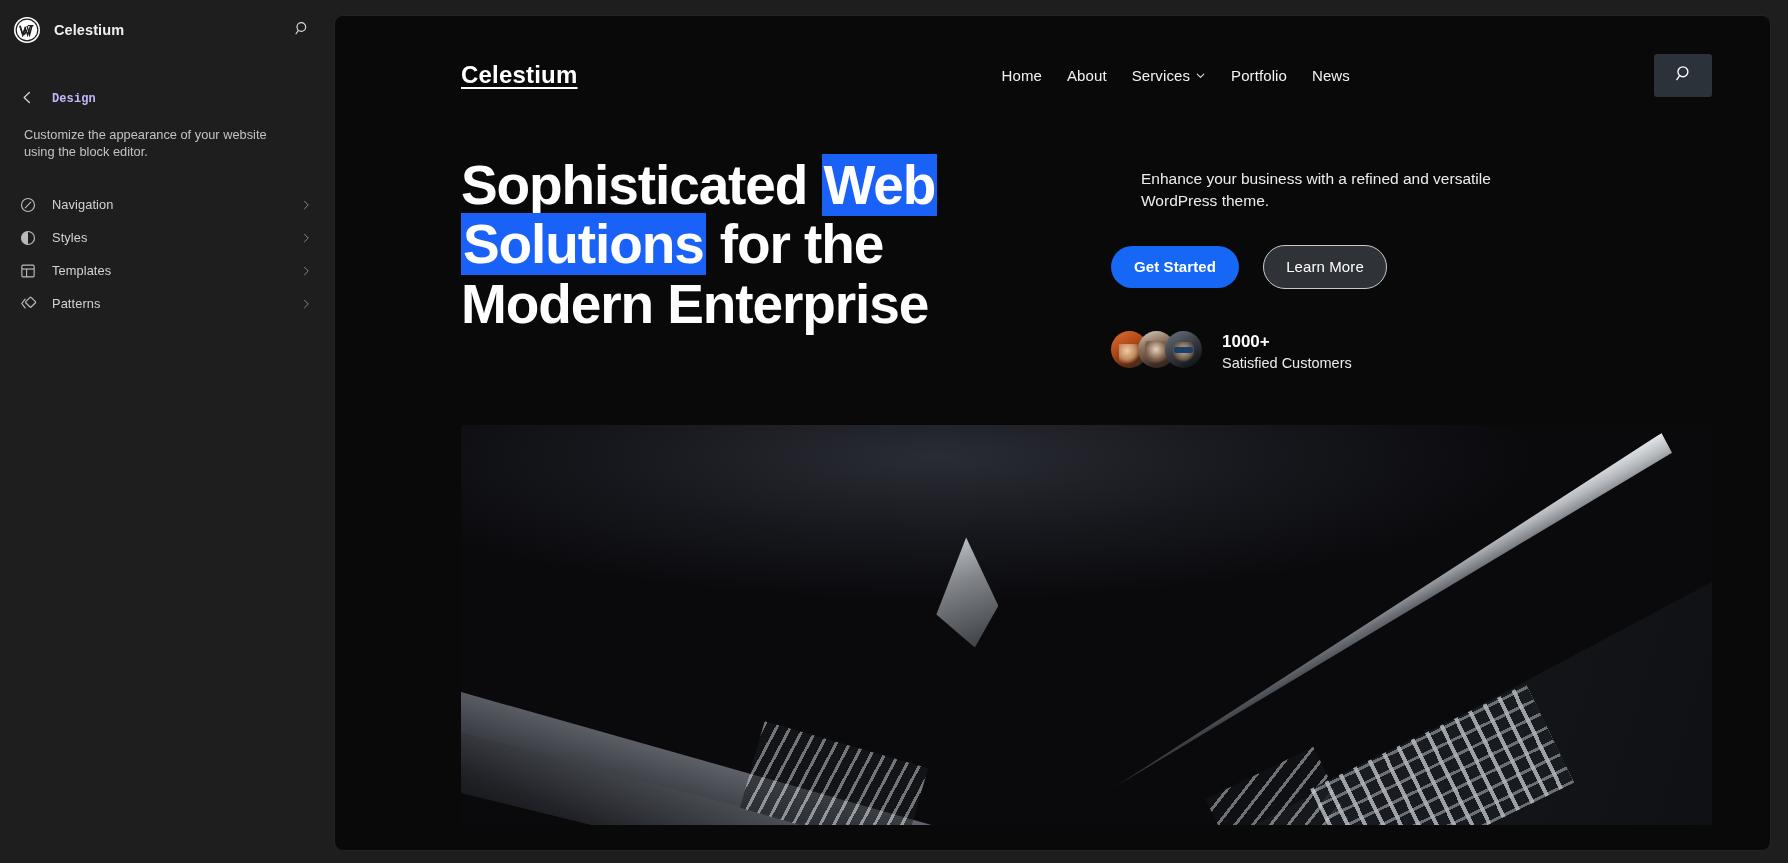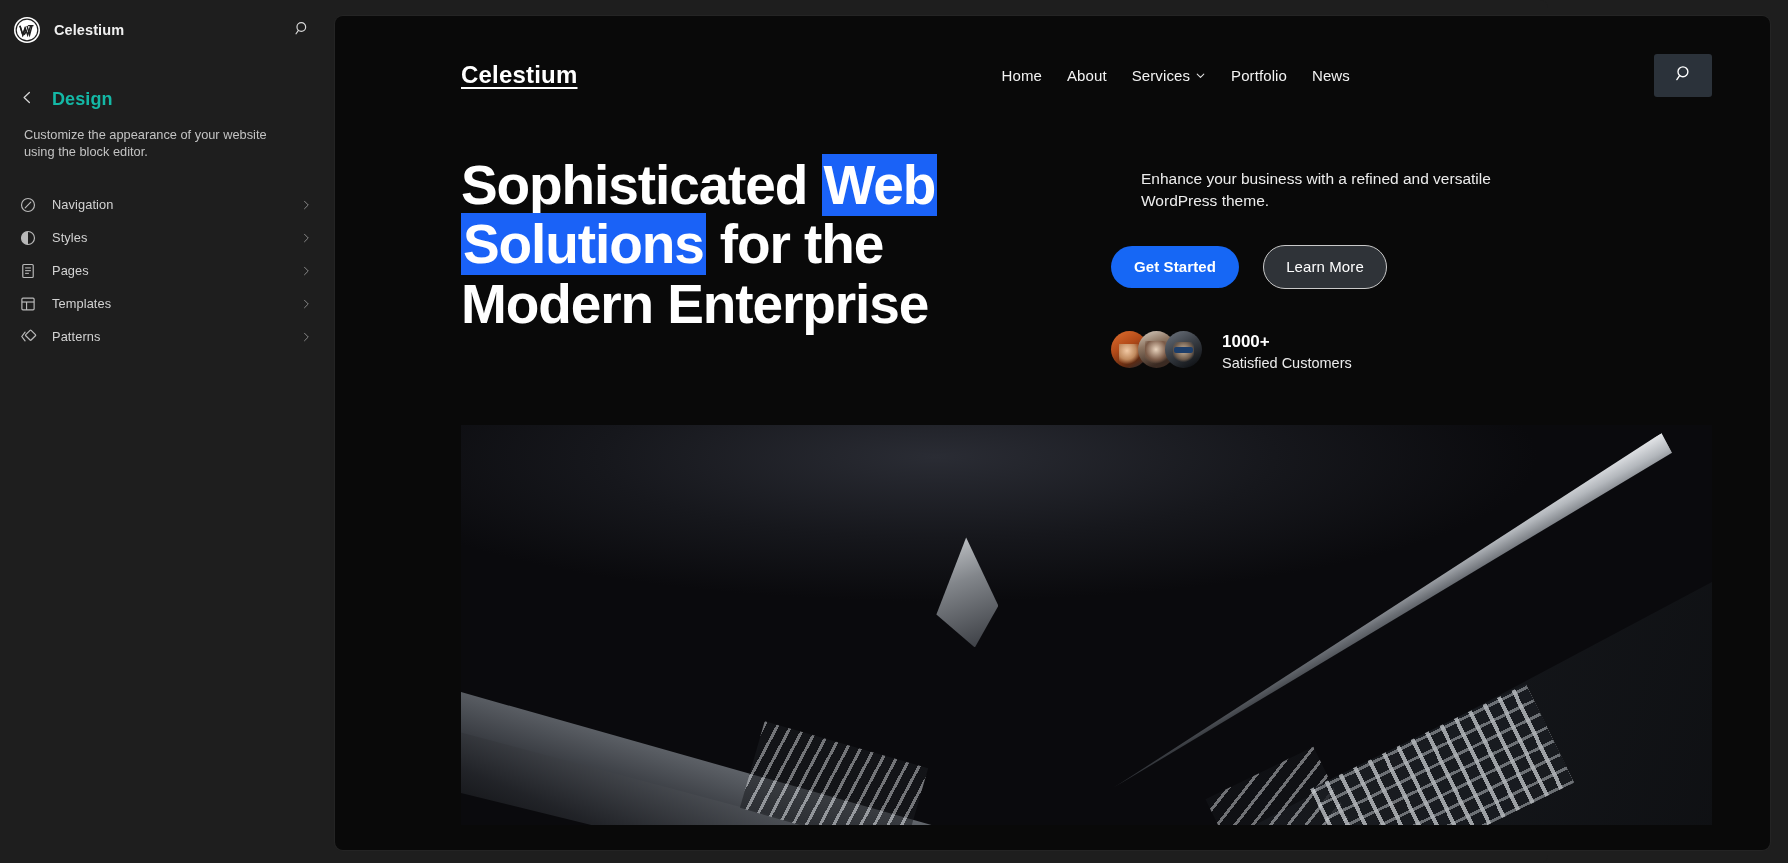--- a/index.html
+++ b/index.html
@@ -69,24 +69,25 @@
     gap: 12px;
     margin-bottom: 14px;
   }
   .sb-back-btn {
     width: 26px; height: 26px;
     display: flex; align-items: center; justify-content: center;
     color: #d6d6d6;
     background: transparent; border: none; cursor: pointer;
   }
   .sb-page-title {
-    font-size: 18px;
+    font-size: 12px;
     font-weight: 700;
-    color: #14b8a6;
+    color: #c4b5fd;
     letter-spacing: .1px;
+    font-family: Liberation Mono, monospace;
   }
   .sb-desc {
     font-size: 12.8px;
     line-height: 1.33;
     color: #c3c3c3;
     padding-left: 10px;
     padding-right: 40px;
     font-weight: 400;
   }
 
@@ -472,36 +473,20 @@
           </svg>
         </span>
         <span class="sb-item-label">Styles</span>
         <span class="sb-item-chevron">
           <svg width="12" height="12" viewBox="0 0 16 16" fill="none" aria-hidden="true">
             <path d="M6 3 L11 8 L6 13" stroke="currentColor" stroke-width="1.3" stroke-linecap="round" stroke-linejoin="round"></path>
           </svg>
         </span>
       </div>
 
-      <div class="sb-item">
-        <span class="sb-item-icon">
-          <svg width="18" height="18" viewBox="0 0 20 20" fill="none" aria-hidden="true">
-            <rect x="4.2" y="2.8" width="11.6" height="14.4" rx="1.2" stroke="currentColor" stroke-width="1.3"></rect>
-            <line x1="6.8" y1="6.6" x2="13.2" y2="6.6" stroke="currentColor" stroke-width="1.2"></line>
-            <line x1="6.8" y1="9.6" x2="13.2" y2="9.6" stroke="currentColor" stroke-width="1.2"></line>
-            <line x1="6.8" y1="12.6" x2="11" y2="12.6" stroke="currentColor" stroke-width="1.2"></line>
-          </svg>
-        </span>
-        <span class="sb-item-label">Pages</span>
-        <span class="sb-item-chevron">
-          <svg width="12" height="12" viewBox="0 0 16 16" fill="none" aria-hidden="true">
-            <path d="M6 3 L11 8 L6 13" stroke="currentColor" stroke-width="1.3" stroke-linecap="round" stroke-linejoin="round"></path>
-          </svg>
-        </span>
-      </div>
 
       <div class="sb-item">
         <span class="sb-item-icon">
           <svg width="18" height="18" viewBox="0 0 20 20" fill="none" aria-hidden="true">
             <rect x="3.2" y="3.4" width="13.6" height="13.2" rx="1.2" stroke="currentColor" stroke-width="1.3"></rect>
             <line x1="3.2" y1="7.8" x2="16.8" y2="7.8" stroke="currentColor" stroke-width="1.3"></line>
             <line x1="8.4" y1="7.8" x2="8.4" y2="16.6" stroke="currentColor" stroke-width="1.3"></line>
           </svg>
         </span>
         <span class="sb-item-label">Templates</span>

